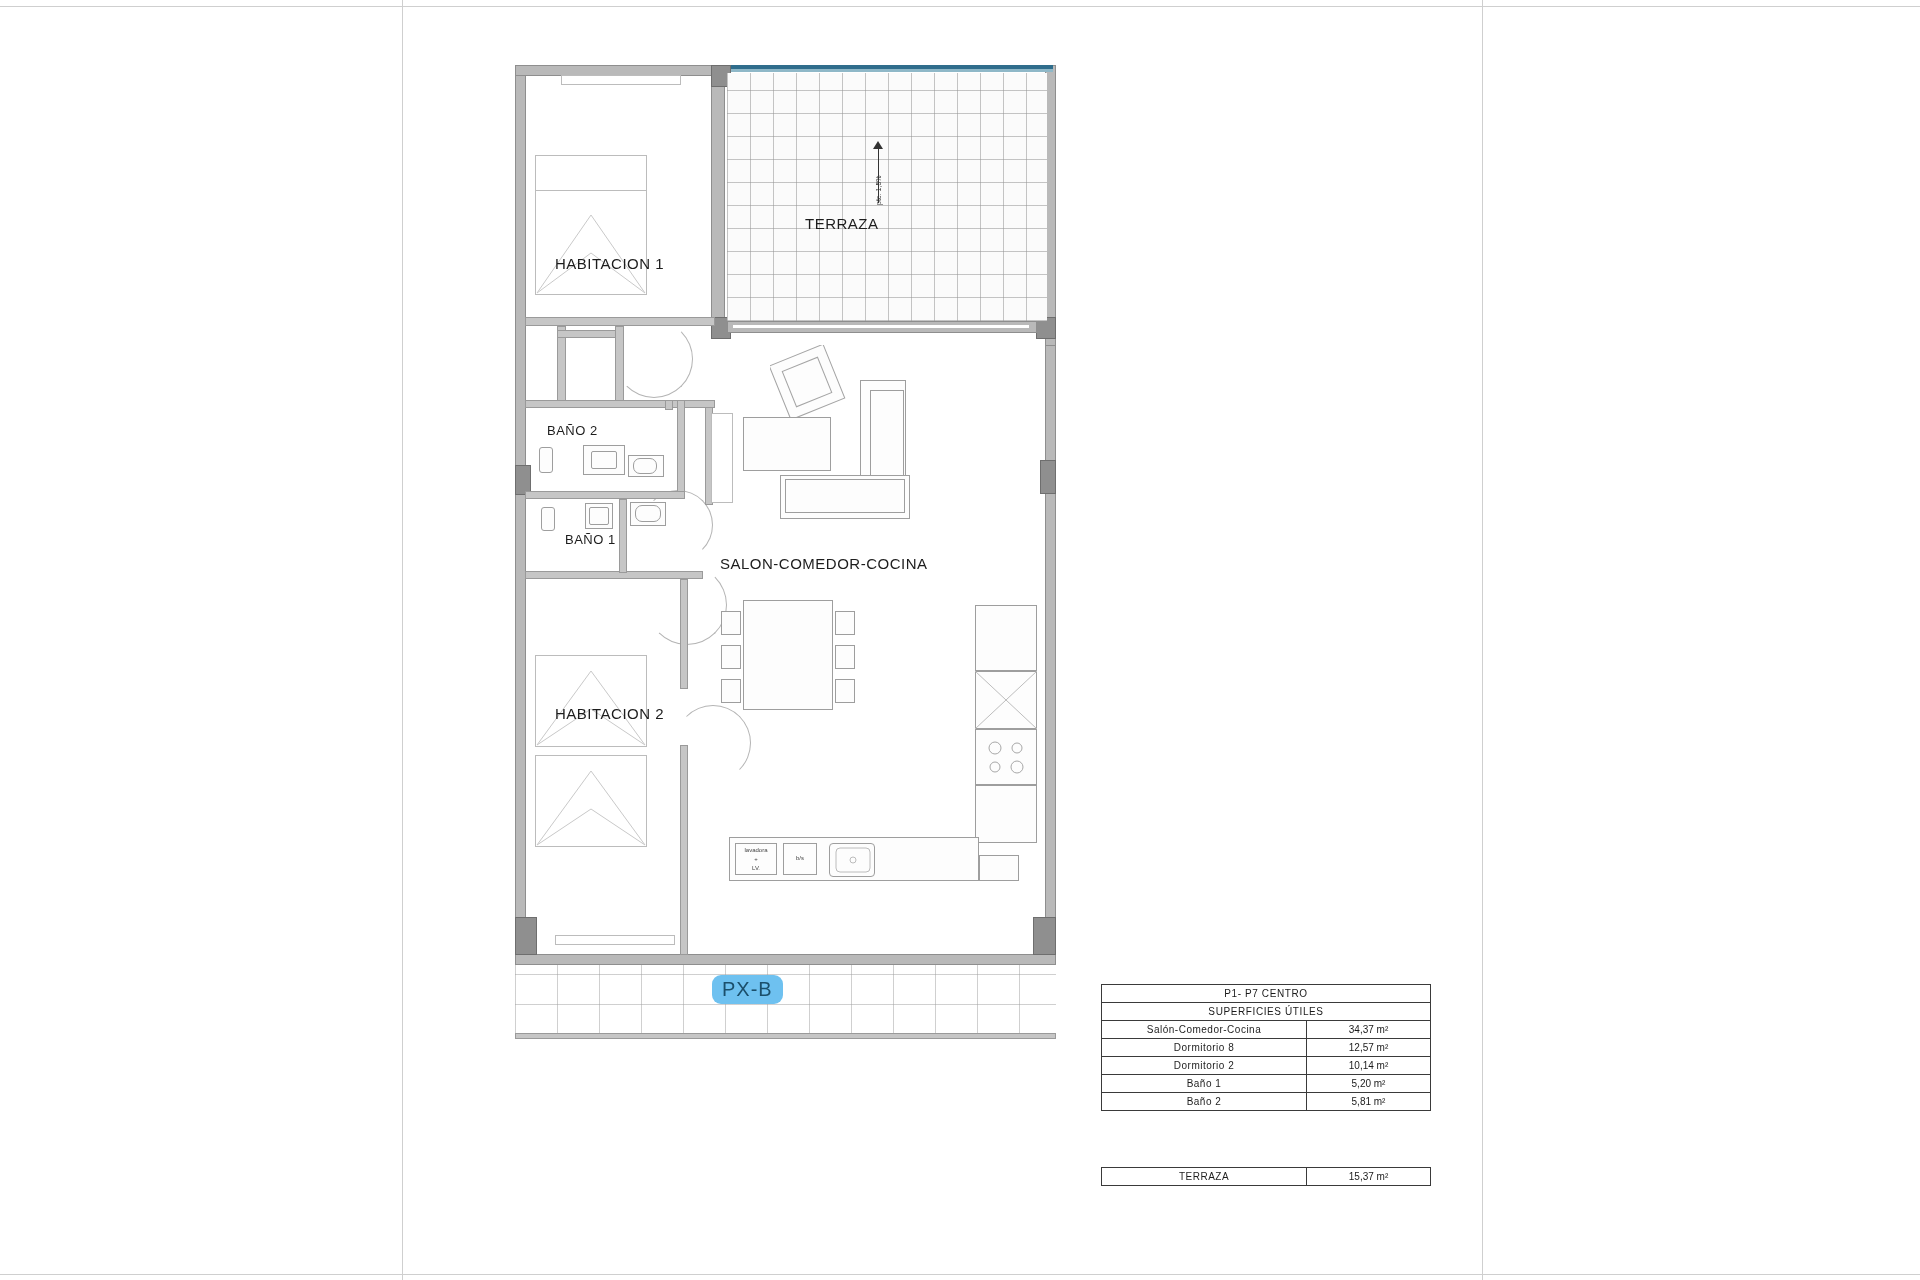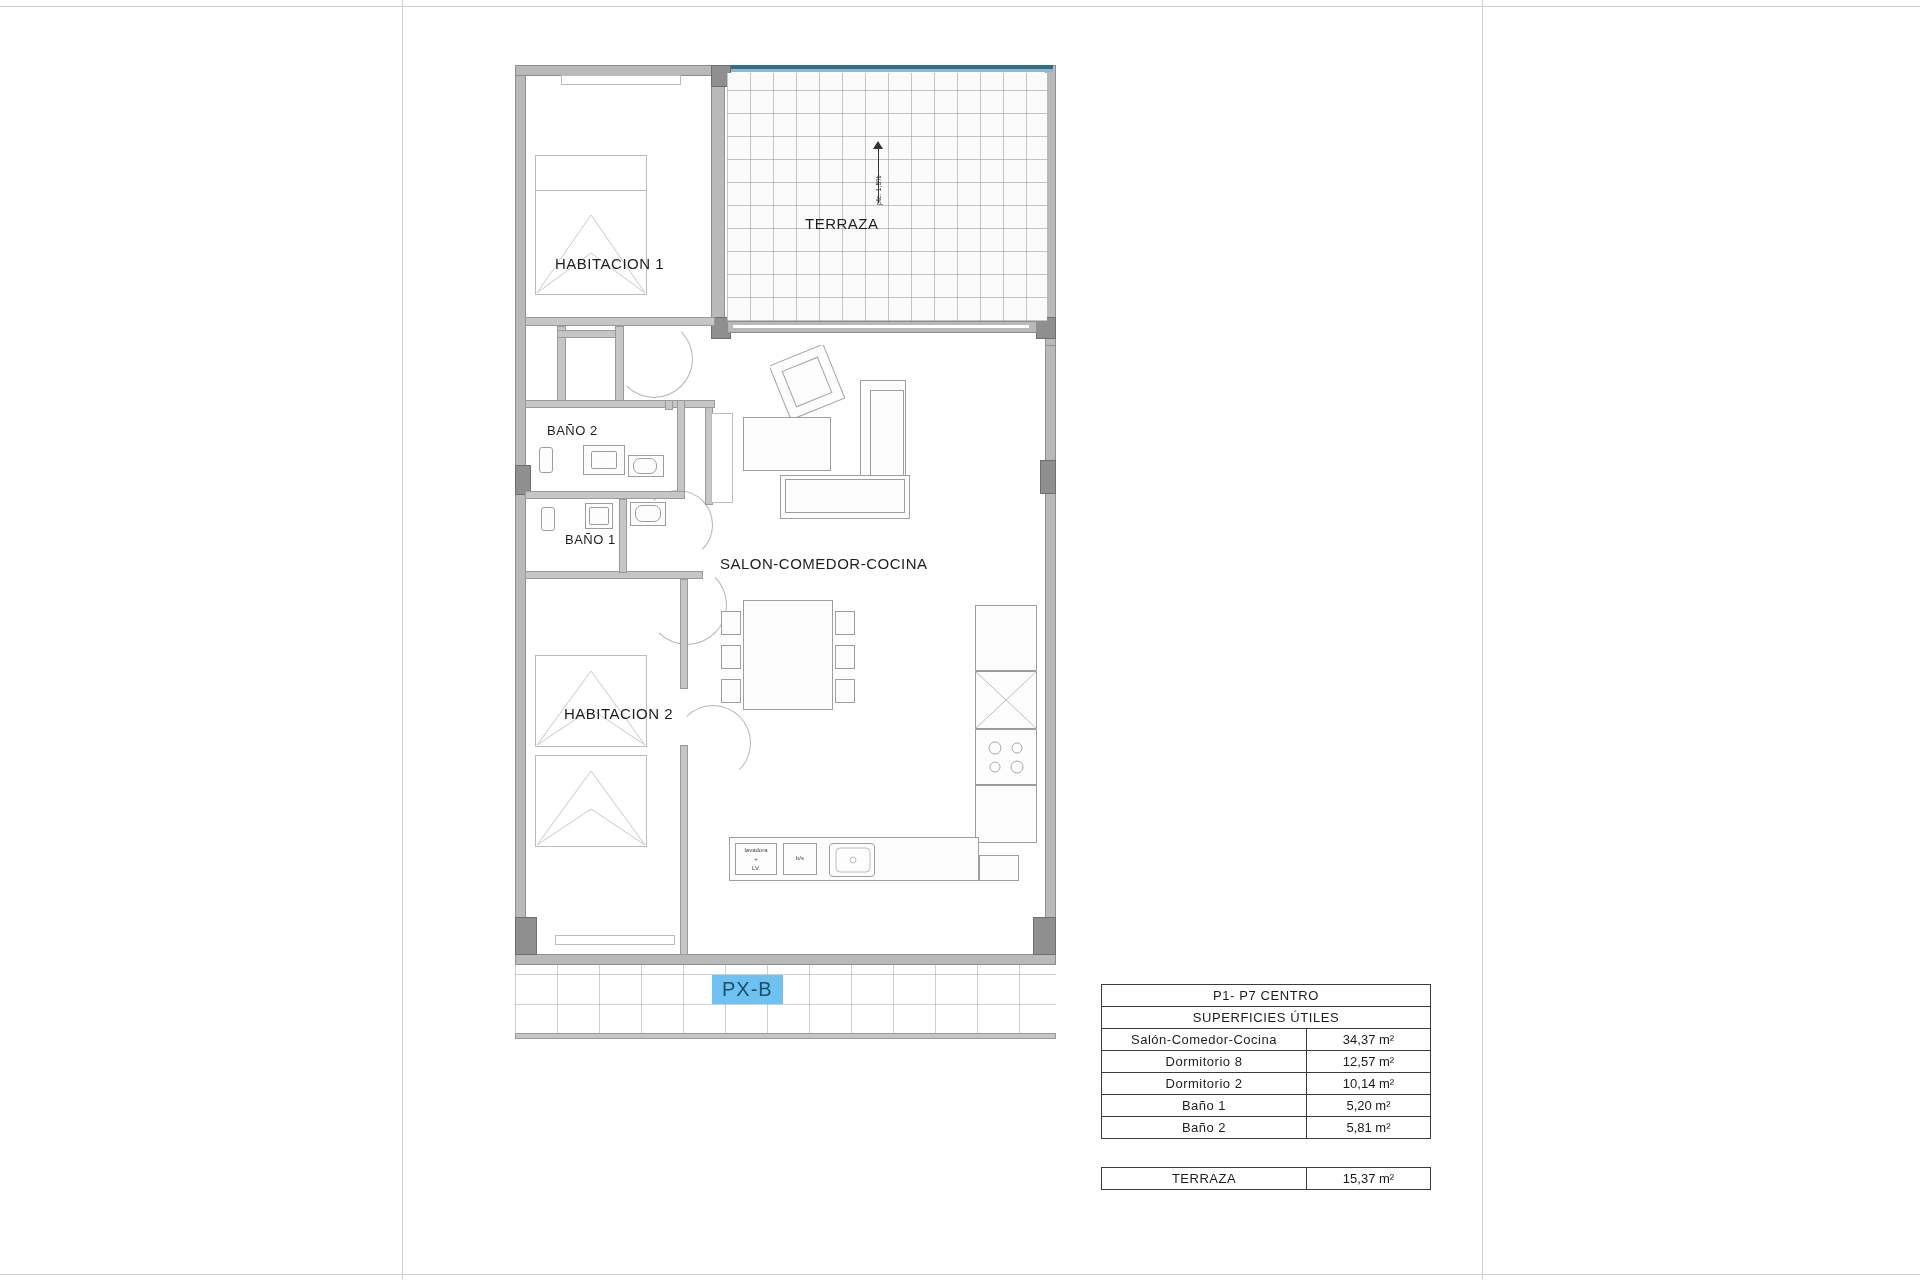--- a/index.html
+++ b/index.html
@@ -58,21 +58,21 @@
   .px-b{
     position:absolute;background:#6ec1f0;color:#1b4f6b;
     font-size:20px;letter-spacing:1px;padding:3px 10px;
     font-family:"Liberation Sans", sans-serif;
   }
 
   
   .tbl{position:absolute;border:1px solid #3a3a3a;background:#fff;box-sizing:border-box;}
   .tbl .row{display:flex;border-bottom:1px solid #3a3a3a;}
   .tbl .row:last-child{border-bottom:none;}
-  .tbl .c{padding:3px 6px;font-size:13px;box-sizing:border-box;}
+  .tbl .c{padding:3px 6px;font-size:10px;box-sizing:border-box;}
   .tbl .c.label{position:static;flex:0 0 205px;border-right:1px solid #3a3a3a;text-align:center;}
   .tbl .c.val{flex:1;text-align:center;}
   .tbl .hdr{justify-content:center;}
   .tbl .hdr .c{text-align:center;width:100%;letter-spacing:.6px;}
 </style>
 </head>
 <body>
 
 <div class="sheet">
 
@@ -157,21 +157,21 @@
     <div class="furn-l" style="left:20px;top:600px;width:112px;height:92px;"></div>
     <svg class="diag" style="left:20px;top:600px;width:112px;height:92px;" viewBox="0 0 112 92">
       <path d="M2 90 L56 16 L110 90" fill="none" stroke="#c9c9c9"></path>
       <path d="M2 90 L56 54 L110 90" fill="none" stroke="#c9c9c9"></path>
     </svg>
     <div class="furn-l" style="left:20px;top:700px;width:112px;height:92px;"></div>
     <svg class="diag" style="left:20px;top:700px;width:112px;height:92px;" viewBox="0 0 112 92">
       <path d="M2 90 L56 16 L110 90" fill="none" stroke="#c9c9c9"></path>
       <path d="M2 90 L56 54 L110 90" fill="none" stroke="#c9c9c9"></path>
     </svg>
-    <div class="label" style="left:40px;top:650px;margin-left:9px;">HABITACION 2</div>
+    <div class="label" style="left:40px;top:650px;">HABITACION 2</div>
     <div class="furn-l" style="left:40px;top:880px;width:120px;height:10px;"></div>
 
     <div class="label" style="left:205px;top:500px;">SALON-COMEDOR-COCINA</div>
 
     <svg class="diag" style="left:255px;top:290px;width:78px;height:78px;" viewBox="0 0 78 78">
       <g fill="#fdfdfd" stroke="#a5a5a5">
         <rect x="8" y="8" width="58" height="58" transform="rotate(-22 37 37)"></rect>
         <rect x="18" y="18" width="38" height="38" transform="rotate(-22 37 37)"></rect>
       </g>
     </svg>
@@ -219,21 +219,21 @@
     <div class="furn" style="left:314px;top:788px;width:46px;height:34px;border-radius:4px;"></div>
     <svg class="diag" style="left:320px;top:792px;width:36px;height:26px;" viewBox="0 0 36 26">
       <rect x="1" y="1" width="34" height="24" rx="4" fill="none" stroke="#bcbcbc"></rect>
       <circle cx="18" cy="13" r="3" fill="none" stroke="#bcbcbc"></circle>
     </svg>
     <div class="furn" style="left:464px;top:800px;width:40px;height:26px;"></div>
 
     <div class="paving" style="left:0;top:910px;width:541px;height:70px;"></div>
     <div class="wall-thin" style="left:0;top:978px;width:541px;height:6px;"></div>
 
-    <div class="px-b" style="left:197px;top:920px;">PX-B</div>
+    <div class="px-b" style="left:197px;top:920px;border-radius:9px;">PX-B</div>
   </div>
 
   <div class="tbl" style="left:1101px;top:984px;width:330px;">
     <div class="row hdr">
       <div class="c">P1- P7 CENTRO</div>
     </div>
     <div class="row hdr">
       <div class="c">SUPERFICIES ÚTILES</div>
     </div>
     <div class="row">

